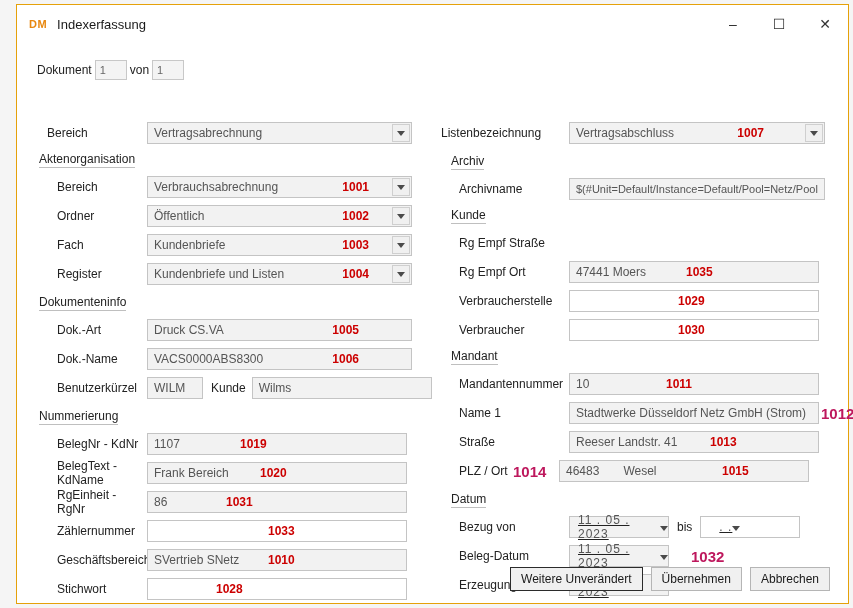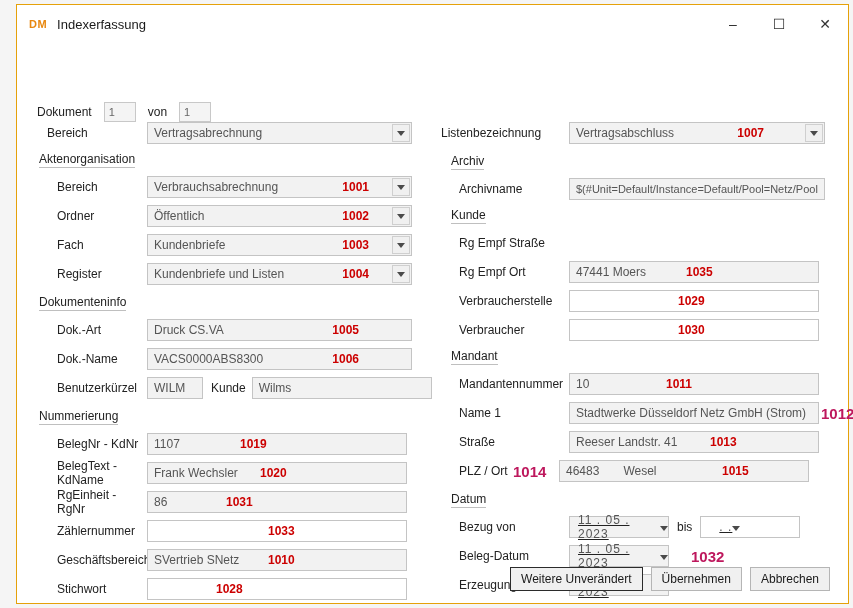--- a/index.html
+++ b/index.html
@@ -70,22 +70,21 @@
     height: 561px;
   }
 
   
   .doc-row {
     position: absolute;
     left: 20px;
     top: 16px;
     display: flex;
     align-items: center;
-    gap: 12px;
-    margin-top: 42px;
+    gap: 3px;
   }
   .lbl { color: #222; font-size: 12px; }
   .tiny-input {
     width: 32px;
     height: 20px;
     border: 1px solid #c8c8c8;
     background: #f4f4f4;
     color: #666;
     font-size: 11px;
     padding: 0 4px;
@@ -354,21 +353,21 @@
         <div class="field indent2">
           <span class="flabel">BelegNr - KdNr</span>
           <div class="ctl" style="width:260px">
             <span class="val">1107</span>
             <span class="num" style="left:92px">1019</span>
           </div>
         </div>
         <div class="field indent2">
           <span class="flabel">BelegText - KdName</span>
           <div class="ctl" style="width:260px">
-            <span class="val">Frank Wechsler</span>
+            <span class="val">Frank Bereich</span>
             <span class="num" style="left:112px">1020</span>
           </div>
         </div>
         <div class="field indent2">
           <span class="flabel">RgEinheit - RgNr</span>
           <div class="ctl" style="width:260px">
             <span class="val">86</span>
             <span class="num" style="left:78px">1031</span>
           </div>
         </div>

